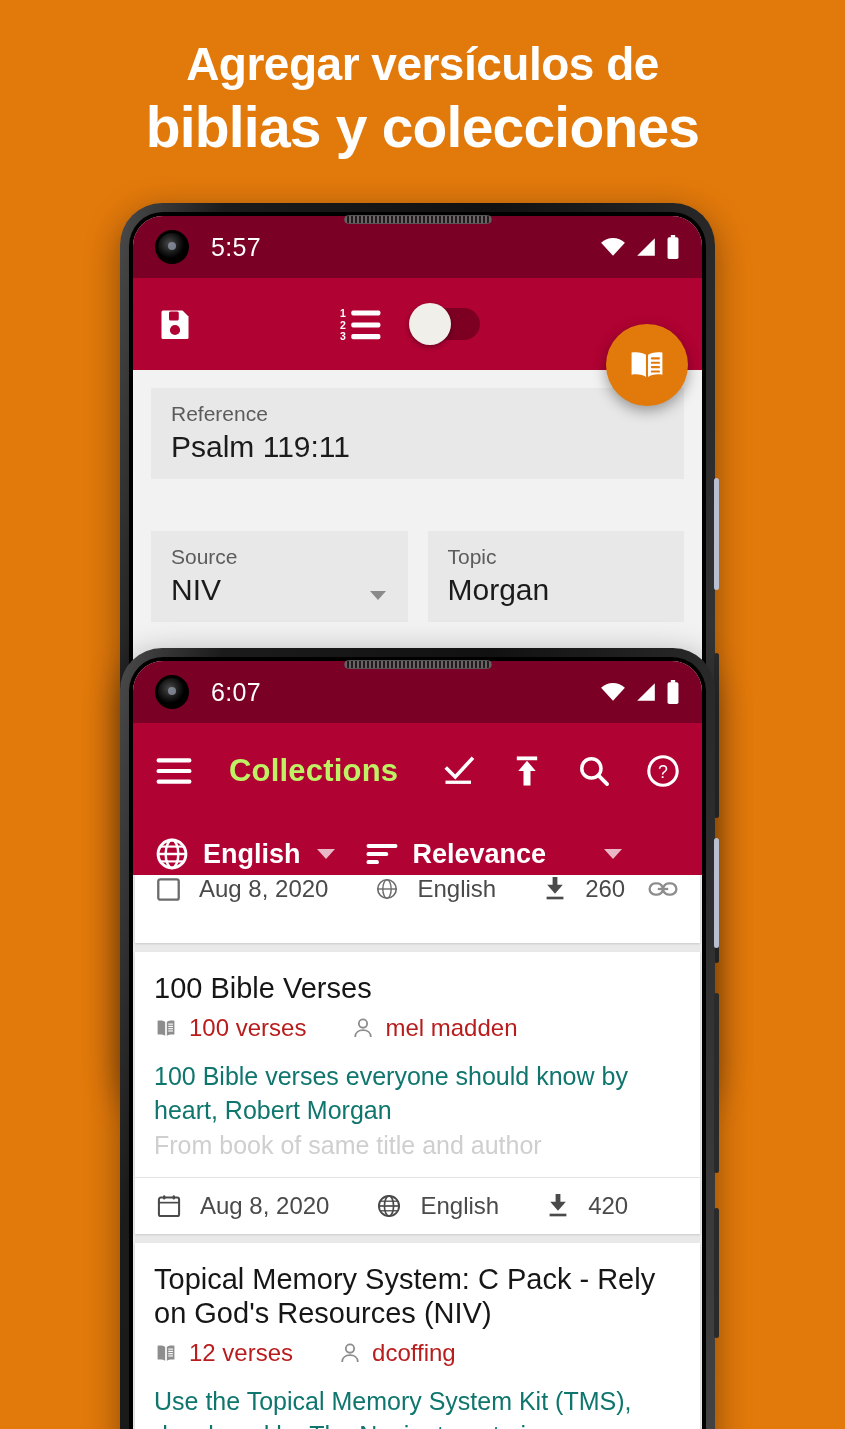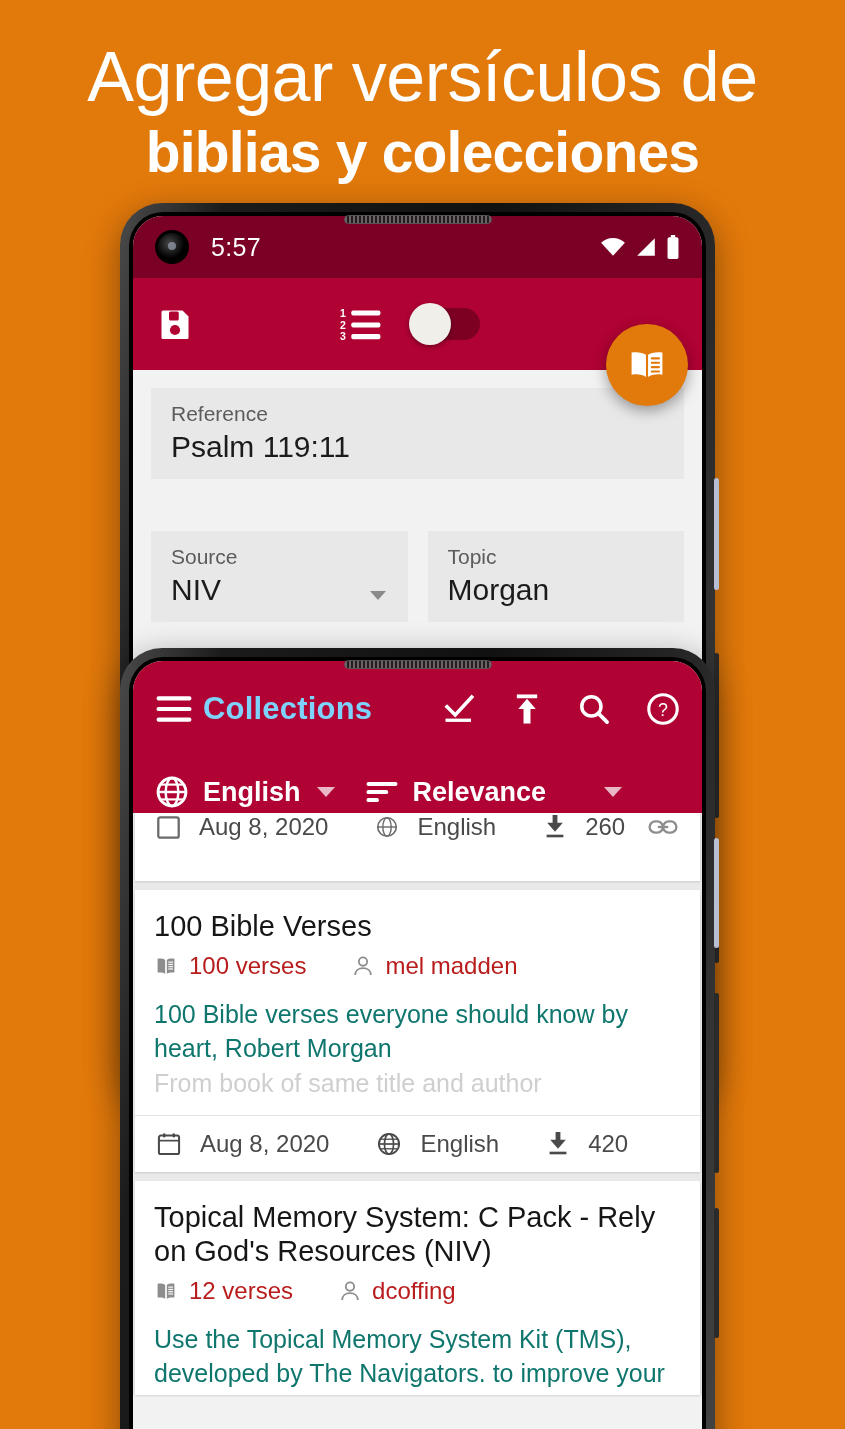--- a/index.html
+++ b/index.html
@@ -16,22 +16,22 @@
   
   .headline {
     position: absolute;
     top: 40px; left: 0; right: 0;
     text-align: center;
     color: #FFFFFF;
     line-height: 1.06;
   }
   .headline .l1 {
     display: block;
-    font-size: 70px;
-    font-weight: 400;
+    font-size: 46px;
+    font-weight: 700;
     letter-spacing: -0.5px;
   }
   .headline .l2 {
     display: block;
     font-size: 57px;
     font-weight: 700;
     letter-spacing: -0.8px;
     margin-top: 8px;
   }
 
@@ -184,24 +184,24 @@
   }
   .ref-wrap { padding: 18px 18px 0; }
 
   
   #bar2 {
     height: 96px;
     padding: 0 22px;
     gap: 0;
   }
   .bar2-title {
-    color: #7dd3fc;
+    color: #bef264;
     font-size: 31px;
     font-weight: 700;
-    margin-left: 10px;
+    margin-left: 36px;
     margin-right: 24px;
     letter-spacing: .2px;
   }
   .bar2-actions {
     margin-left: auto;
     display: flex;
     align-items: center;
     gap: 36px;
   }
   .filterbar {
@@ -369,20 +369,42 @@
 
 <div class="phone" id="phone2">
   <div class="btn-side btn-power" style="top:190px;height:110px;"></div>
   <div class="btn-side btn-vol" style="top:345px;height:180px;"></div>
   <div class="btn-side btn-vol" style="top:560px;height:130px;"></div>
 
   <div class="phone-inner">
     <div class="grille"></div>
     <div class="screen">
 
+      <div class="statusbar">
+        <div class="punch"></div>
+        <div class="clock">6:07</div>
+        <div class="status-icons">
+          <span class="icon">
+            <svg width="26" height="20" viewBox="0 0 24 18">
+                <path d="M12 17 L1 5 A16 16 0 0 1 23 5 Z" fill="#fff"></path>
+              </svg>
+          </span>
+          <span class="icon">
+            <svg width="22" height="20" viewBox="0 0 20 18">
+                <path d="M18 1 L18 17 L2 17 Z" fill="#fff"></path>
+              </svg>
+          </span>
+          <span class="icon">
+            <svg width="14" height="24" viewBox="0 0 12 22">
+              <rect x="4" y="0" width="4" height="2.6" fill="#fff"></rect>
+              <rect x="1" y="2" width="10" height="20" rx="1.6" fill="#fff"></rect>
+            </svg>
+          </span>
+        </div>
+      </div>
 
       <div class="appbar" id="bar2">
         <span class="icon">
           <svg width="38" height="30" viewBox="0 0 24 18">
             <rect x="1" y="1" width="22" height="2.6" rx="1.2" fill="#fff"></rect>
             <rect x="1" y="7.7" width="22" height="2.6" rx="1.2" fill="#fff"></rect>
             <rect x="1" y="14.4" width="22" height="2.6" rx="1.2" fill="#fff"></rect>
           </svg>
         </span>
         <span class="bar2-title">Collections</span>

